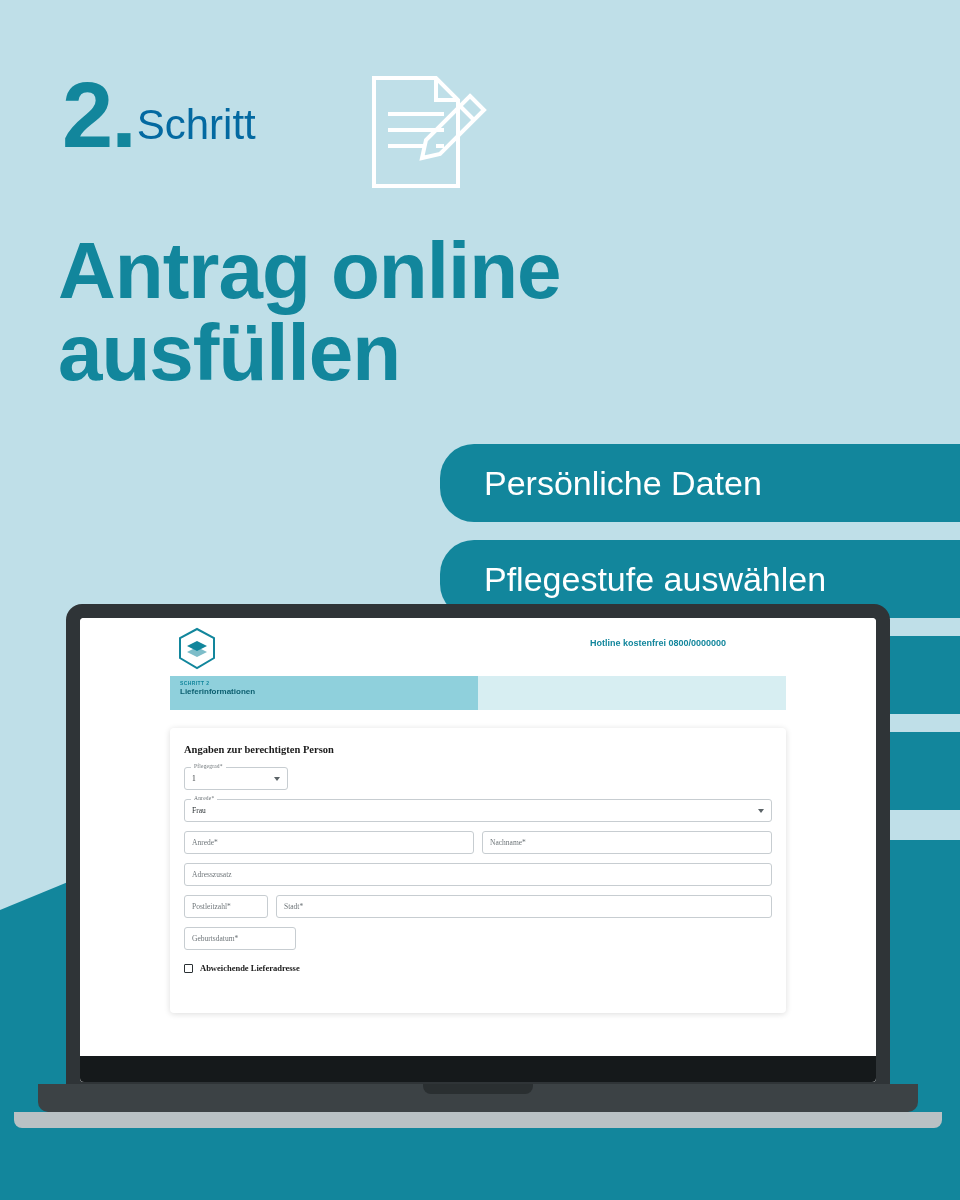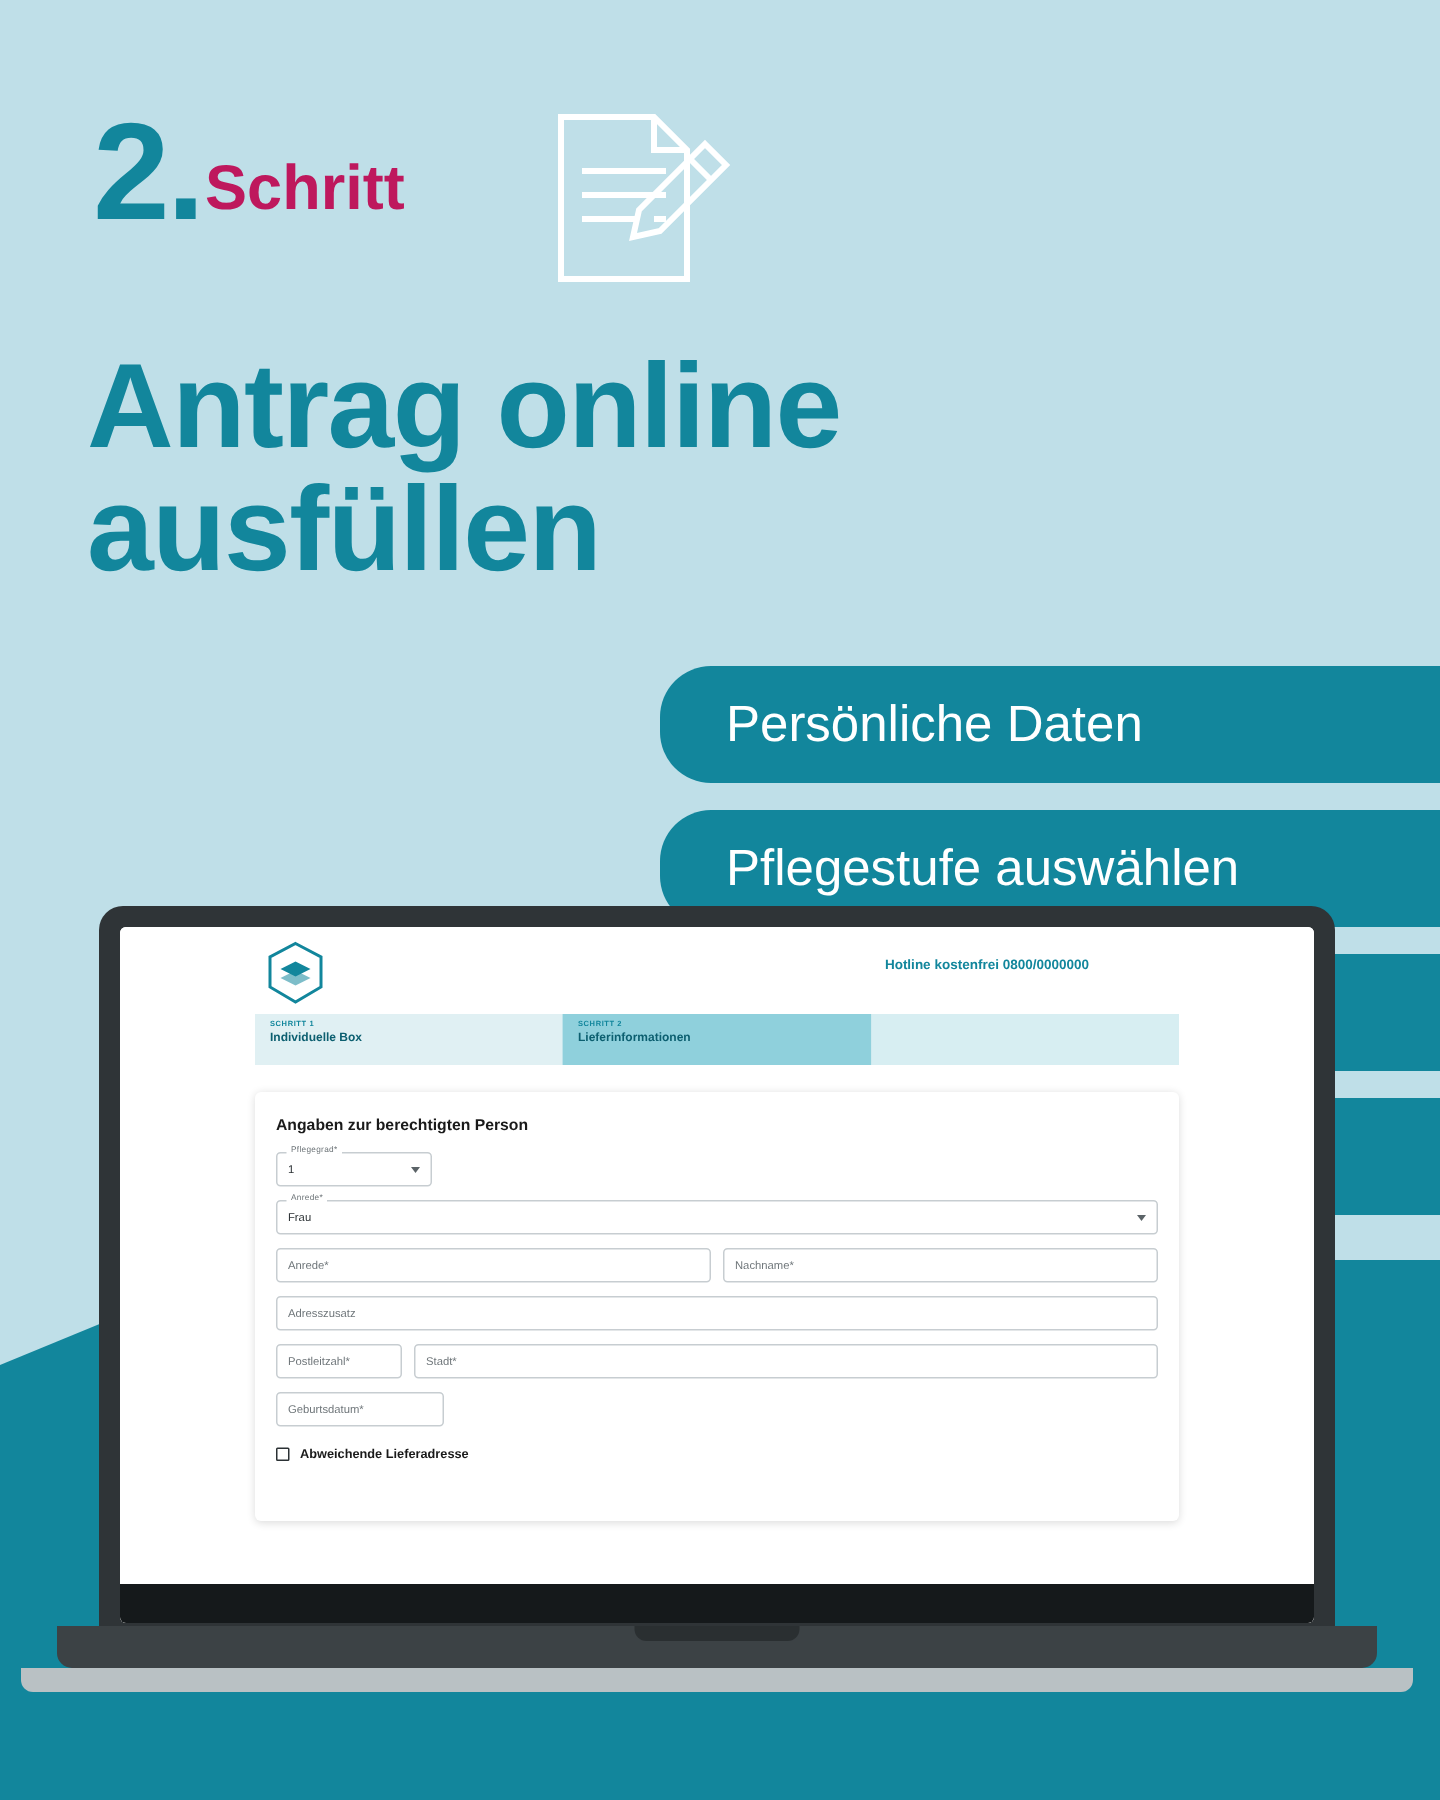--- a/index.html
+++ b/index.html
@@ -49,25 +49,24 @@
   }
   .step-number {
     font-size: 92px;
     font-weight: bold;
     color: #12869c;
     line-height: 0.85;
     letter-spacing: -2px;
   }
   .step-word {
     font-size: 42px;
-    color: #be185d;
+    color: #0369a1;
     line-height: 1;
     margin-left: 2px;
     margin-bottom: 8px;
-    font-weight: bold;
   }
 
   .doc-icon {
     position: absolute;
     left: 352px;
     top: 66px;
     width: 150px;
     height: 135px;
   }
 
@@ -223,20 +222,21 @@
     margin-top: 1px;
   }
 
   .form-card {
     margin: 18px 90px 0 90px;
     background: #ffffff;
     border-radius: 4px;
     box-shadow: 0 1px 6px rgba(0,0,0,.14);
     padding: 16px 14px 40px 14px;
     box-sizing: border-box;
+    font-family: Liberation Serif, serif;
   }
   .form-title {
     font-size: 10.5px;
     font-weight: bold;
     color: #1a1a1a;
     margin-bottom: 12px;
   }
   .row {
     display: flex;
     gap: 8px;
@@ -361,24 +361,20 @@
             <svg viewBox="0 0 46 46" width="46" height="46" fill="none" stroke="#12869c" stroke-width="2">
               <path d="M23 3 L40 12 V32 L23 42 L6 32 V12 Z"></path>
               <path d="M13 20 L23 15 L33 20 L23 25 Z" fill="#12869c" stroke="none"></path>
               <path d="M13 26 L23 21 L33 26 L23 31 Z" fill="#12869c" stroke="none" opacity=".55"></path>
             </svg>
           </div>
           <div class="site-phone">Hotline kostenfrei 0800/0000000</div>
         </div>
 
         <div class="stepper">
-          <div class="stepper-item done">
-            <div class="stepper-kicker">SCHRITT 1</div>
-            <div class="stepper-label">Individuelle Box</div>
-          </div>
           <div class="stepper-item active">
             <div class="stepper-kicker">SCHRITT 2</div>
             <div class="stepper-label">Lieferinformationen</div>
           </div>
           <div class="stepper-item plain">
             <div class="stepper-kicker"></div>
             <div class="stepper-label"></div>
           </div>
         </div>
 

